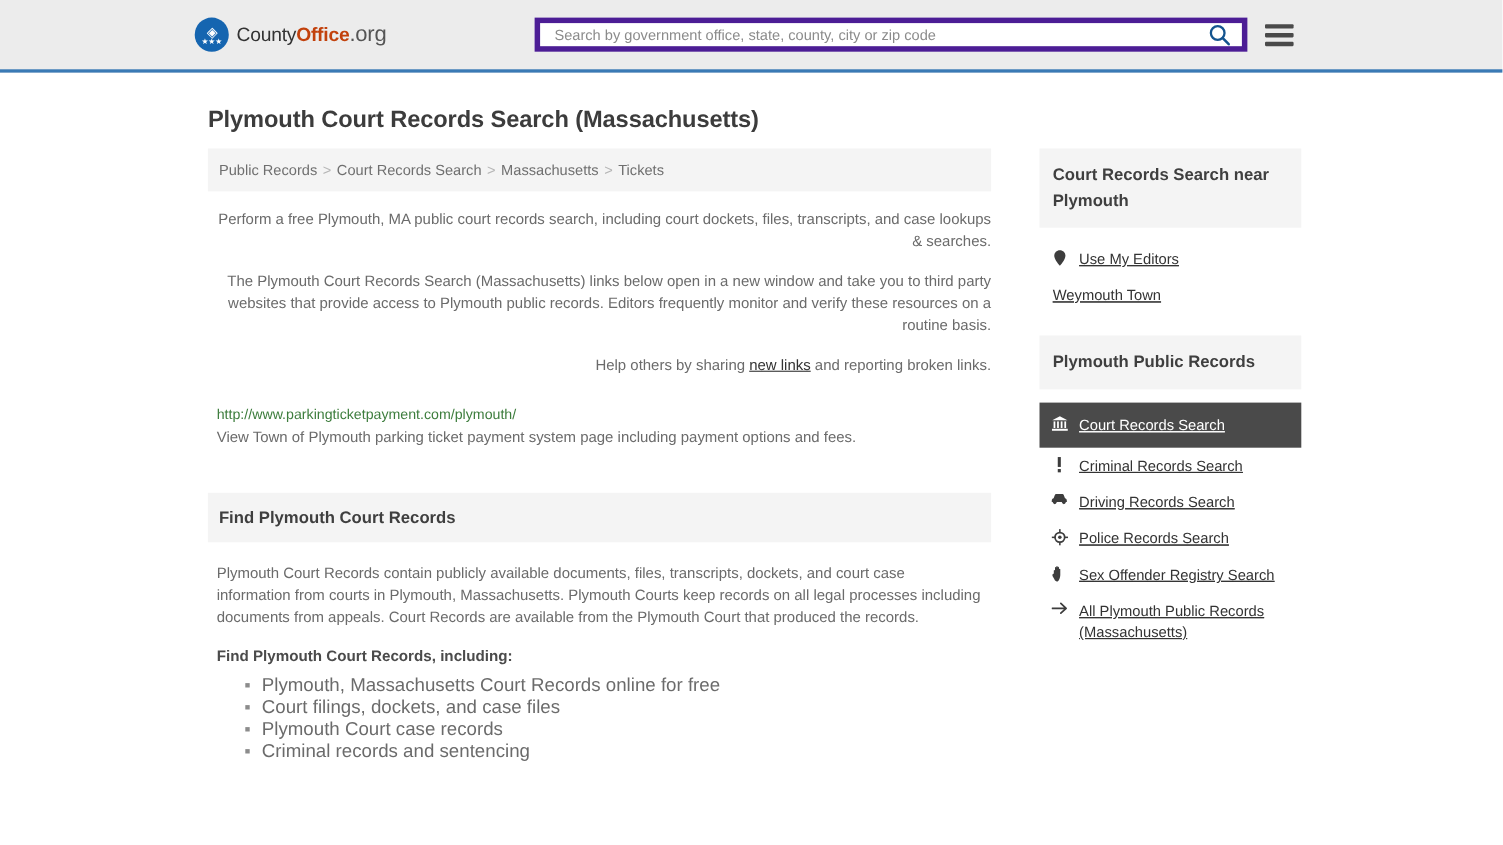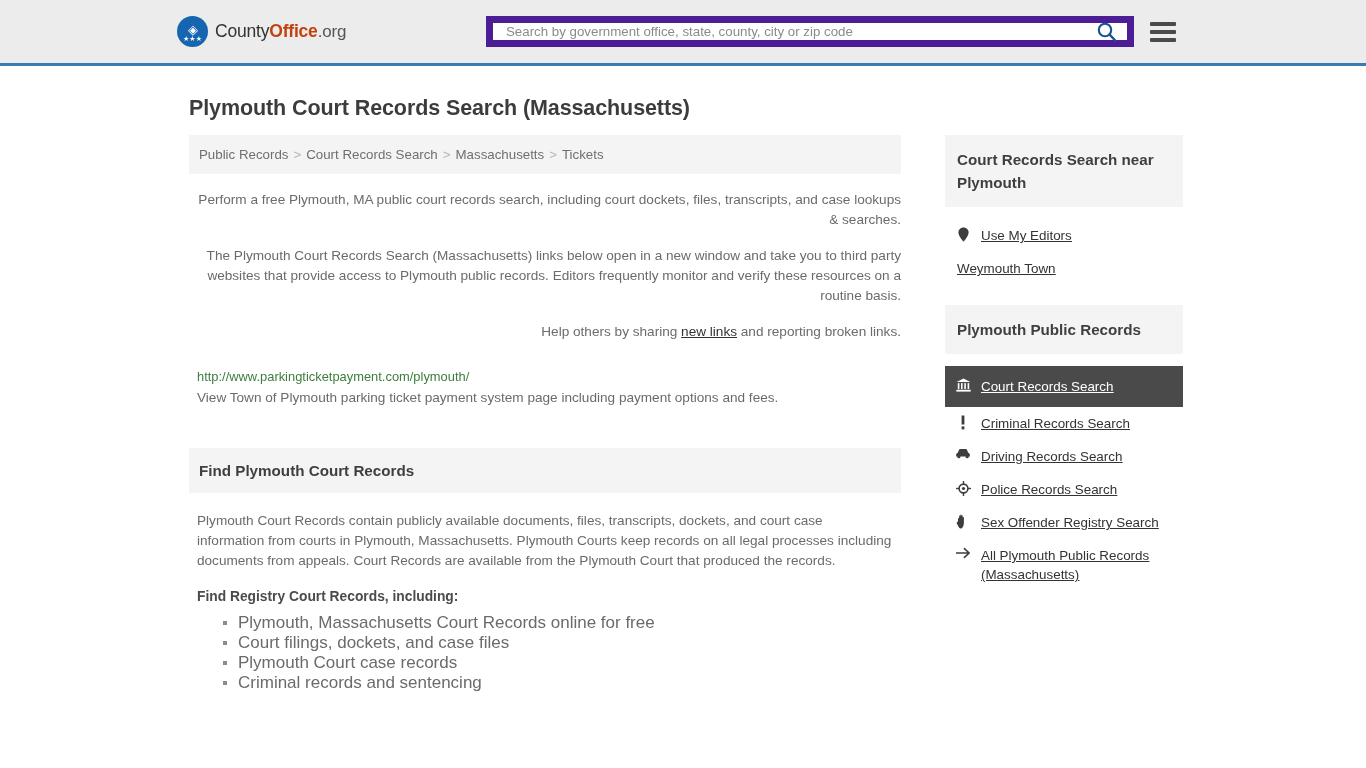--- a/index.html
+++ b/index.html
@@ -66,34 +66,34 @@
     letter-spacing: 0px;
     margin-top: 1px;
   }
   .brand-text {
     font-size: 17.5px;
     letter-spacing: -0.2px;
     white-space: nowrap;
   }
   .brand-text .c1 { color: #333333; }
   .brand-text .c2 { color: #c2410c; font-weight: bold; }
-  .brand-text .c3 { color: #555555; font-size: 17px; }
+  .brand-text .c3 { color: #555555; font-size: 20px; }
 
   .search-wrap {
     position: absolute;
     left: 303px;
     top: 16px;
     display: flex;
     align-items: center;
   }
   .search-box {
     width: 648px;
     height: 31px;
     background: #ffffff;
-    border: 7px solid #4c1d95;
+    border: 5px solid #4c1d95;
     display: flex;
     align-items: center;
     padding: 0 8px 0 11px;
   }
   .search-box input {
     flex: 1;
     border: 0;
     outline: 0;
     font-family: "Liberation Sans", sans-serif;
     font-size: 13.3px;
@@ -333,21 +333,21 @@
       <p class="para"><span>Help others by sharing </span><a href="#">new links</a><span> and reporting broken links.</span></p>
 
       <div class="result">
         <a href="#" class="result-url">http://www.parkingticketpayment.com/plymouth/</a>
         <div class="result-desc">View Town of Plymouth parking ticket payment system page including payment options and fees.</div>
       </div>
 
       <div class="section-head">Find Plymouth Court Records</div>
       <div class="section-body">
         <p>Plymouth Court Records contain publicly available documents, files, transcripts, dockets, and court case information from courts in Plymouth, Massachusetts. Plymouth Courts keep records on all legal processes including documents from appeals. Court Records are available from the Plymouth Court that produced the records.</p>
-        <div class="sub-head">Find Registry Court Records, including:</div>
+        <div class="sub-head">Find Plymouth Court Records, including:</div>
         <ul class="bullets">
           <li>Plymouth, Massachusetts Court Records online for free</li>
           <li>Court filings, dockets, and case files</li>
           <li>Plymouth Court case records</li>
           <li>Criminal records and sentencing</li>
         </ul>
       </div>
 
     </div>
 

